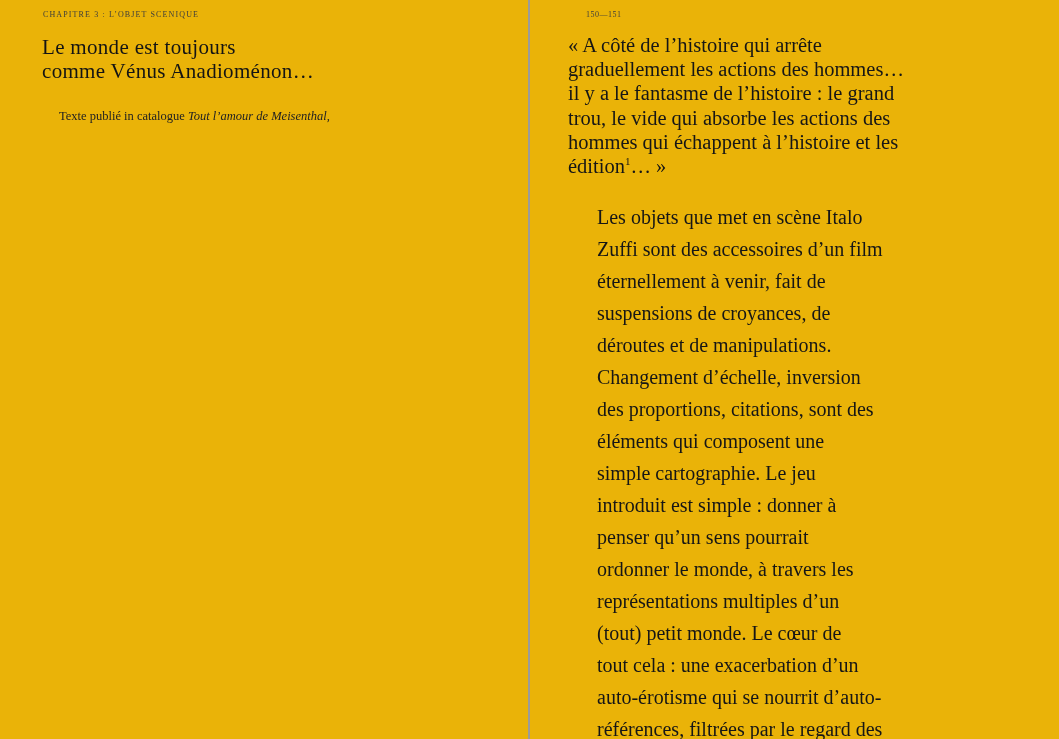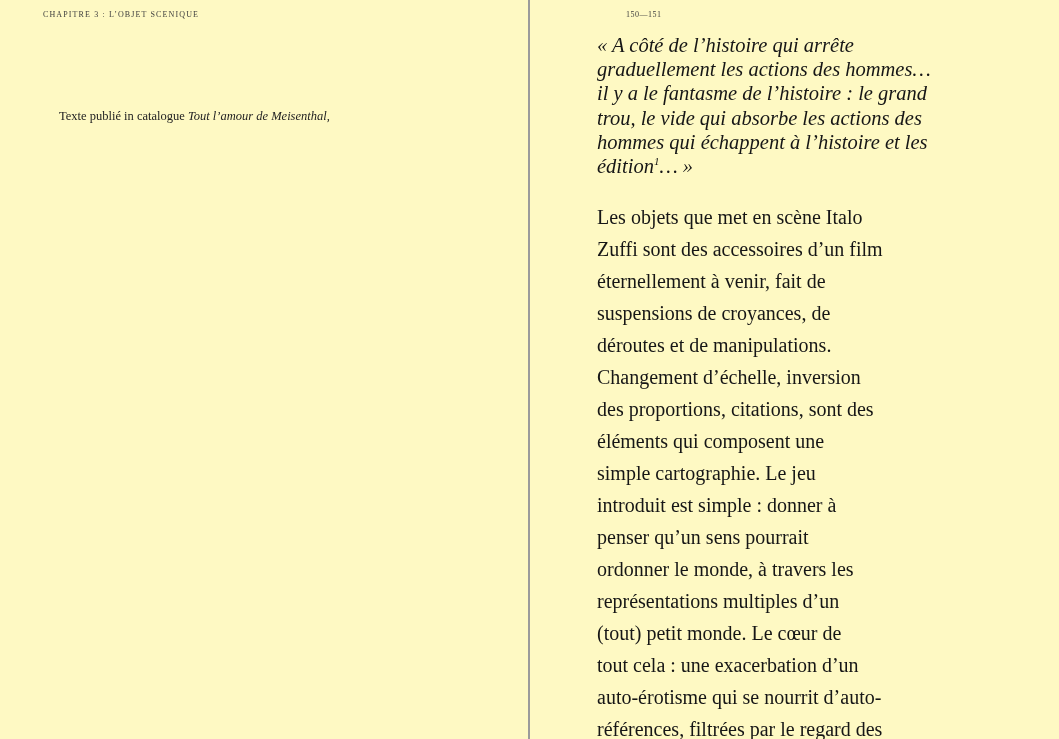--- a/index.html
+++ b/index.html
@@ -4,21 +4,21 @@
 <style>
   html, body {
     margin: 0;
     padding: 0;
     background: #ffffff;
   }
   .spread {
     position: relative;
     width: 1059px;
     height: 739px;
-    background: #fef9c3;
+    background: #eab308;
     overflow: hidden;
     font-family: "Liberation Serif", serif;
     color: #1d1d1d;
   }
   .gutter-divider {
     position: absolute;
     left: 528px;
     top: 0;
     width: 2px;
     height: 739px;
@@ -32,21 +32,20 @@
     letter-spacing: 0.14em;
     color: #3c3c3c;
   }
   .folio {
     position: absolute;
     left: 586px;
     top: 10px;
     font-size: 8px;
     letter-spacing: 0.06em;
     color: #3c3c3c;
-    margin-left: 40px;
   }
   .title {
     position: absolute;
     left: 42px;
     top: 36px;
     font-size: 21px;
     line-height: 23.5px;
     letter-spacing: 0.015em;
     color: #141414;
   }
@@ -55,25 +54,24 @@
     left: 43px;
     top: 93px;
     font-size: 12.5px;
     line-height: 15px;
     color: #222222;
     margin: 16px;
   }
   .caption i { font-style: italic; }
   .quote {
     position: absolute;
-    left: 597px;
+    left: 568px;
     top: 33px;
     width: 345px;
     font-size: 20.5px;
-    font-style: italic;
     line-height: 24.2px;
     color: #161616;
   }
   .quote sup {
     font-size: 11px;
     line-height: 0;
     vertical-align: super;
   }
   .body-text {
     position: absolute;
@@ -85,20 +83,21 @@
     color: #161616;
   }
 </style>
 </head>
 <body>
 
 <div class="spread">
 
   <div class="running-header">CHAPITRE 3 : L’OBJET SCENIQUE</div>
 
+  <div class="title">Le monde est toujours<br>comme Vénus Anadioménon…</div>
 
   <p class="caption">
     <span>Texte publié in catalogue </span><i>Tout l’amour de Meisenthal,</i><br>
   </p>
 
   <div class="gutter-divider"></div>
 
   <div class="folio">150—151</div>
 
   <div class="quote">

